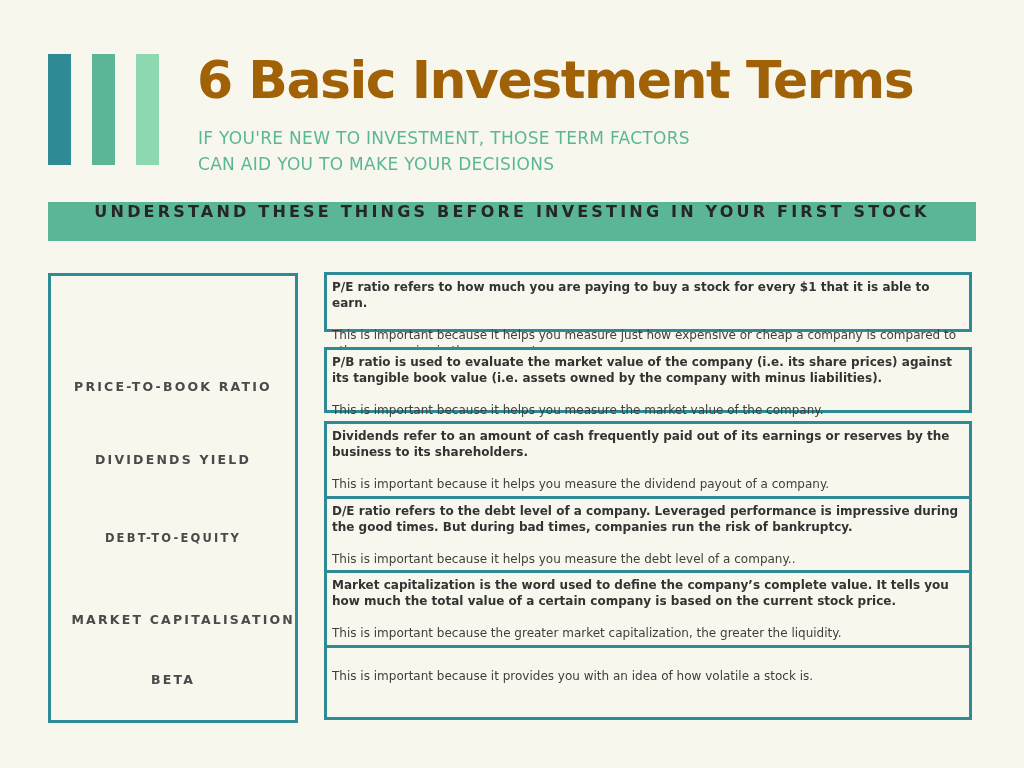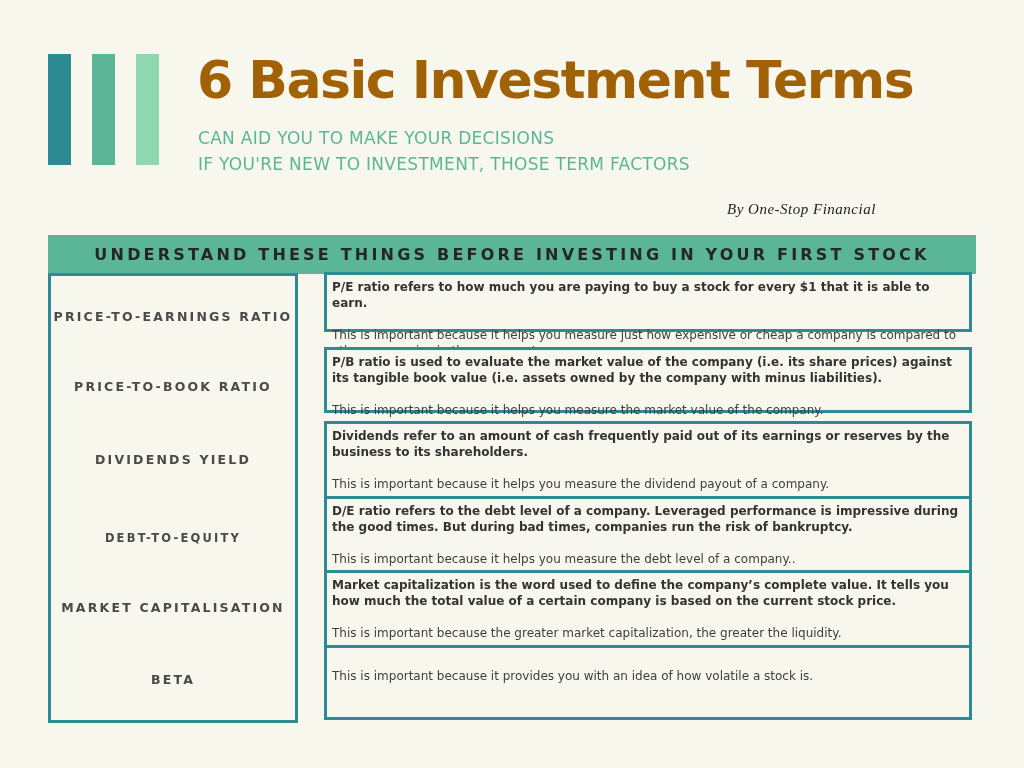--- a/index.html
+++ b/index.html
@@ -18,21 +18,21 @@
     font-family:"DejaVu Sans", sans-serif; font-size:17px; line-height:26px;
     color:#5BB698; letter-spacing:0.3px; white-space:nowrap;
   }
   .byline {
     position:absolute; left:727px; top:180px;
     font-family:Liberation Serif, serif; font-style:italic; font-size:15px;
     color:#222; letter-spacing:0.5px; white-space:nowrap;margin-top:21px;
   }
   .banner {
     position:absolute; left:48px; top:202px; width:928px; height:39px;
-    background:#5BB698; display:flex; align-items:center; justify-content:center;margin-top:33px;
+    background:#5BB698; display:flex; justify-content:center;
   }
   .banner span {
     font-family:"DejaVu Sans", sans-serif; font-weight:bold; font-size:16px;
     letter-spacing:3.2px; color:#262626; white-space:nowrap;
   }
   .terms-box {
     position:absolute; left:48px; top:273px; width:244px; height:444px;
     border:3px solid #2E8B96; background:#F8F7EE;
   }
   .term {
@@ -50,35 +50,34 @@
 </style>
 </head>
 <body>
 
 <div class="bar" style="left:48px;background:#2E8B96;"></div>
 <div class="bar" style="left:92px;background:#5BB698;"></div>
 <div class="bar" style="left:136px;background:#8DD7B1;"></div>
 
 <h1 class="title">6 Basic Investment Terms</h1>
 <div class="subtitle">
+  <div>IF YOU'RE NEW TO INVESTMENT, THOSE TERM FACTORS</div>
   <div>CAN AID YOU TO MAKE YOUR DECISIONS</div>
-  <div>IF YOU'RE NEW TO INVESTMENT, THOSE TERM FACTORS</div>
 </div>
 <div class="byline">By One-Stop Financial</div>
 
 <div class="banner">
   <span>UNDERSTAND THESE THINGS BEFORE INVESTING IN YOUR FIRST STOCK</span>
 </div>
 
 <div class="terms-box">
-  <div class="term" style="top:33px;">PRICE-TO-EARNINGS RATIO</div>
   <div class="term" style="top:103px;">PRICE-TO-BOOK RATIO</div>
   <div class="term" style="top:176px;">DIVIDENDS YIELD</div>
   <div class="term" style="top:255px;font-size:11.5px;">DEBT-TO-EQUITY</div>
-  <div class="term" style="top:324px;">MARKET CAPITALISATION</div>
+  <div class="term" style="top:336px;text-align:right;">MARKET CAPITALISATION</div>
   <div class="term" style="top:396px;">BETA</div>
 </div>
 
 <div class="def-box" style="top:272px;height:60px;">
   <span class="bold">P/E ratio refers to how much you are paying to buy a stock for every $1 that it is able to earn.</span>
   <span class="normal">This is important because it helps you measure just how expensive or cheap a company is compared to other companies in the same sector.</span>
 </div>
 <div class="def-box" style="top:347px;height:66px;">
   <span class="bold">P/B ratio is used to evaluate the market value of the company (i.e. its share prices) against its tangible book value (i.e. assets owned by the company with minus liabilities).</span>
   <span class="normal">This is important because it helps you measure the market value of the company.</span>

